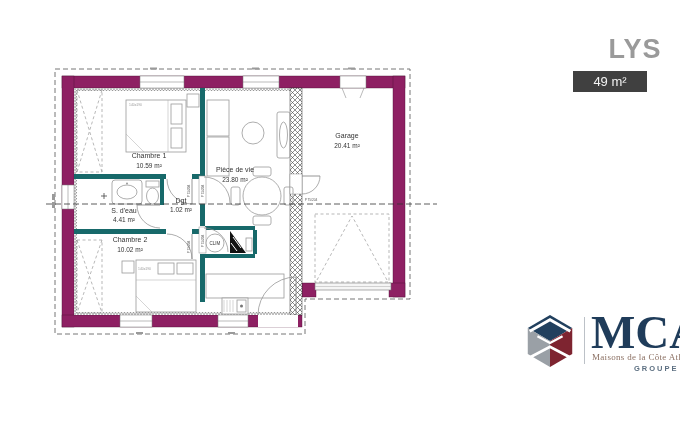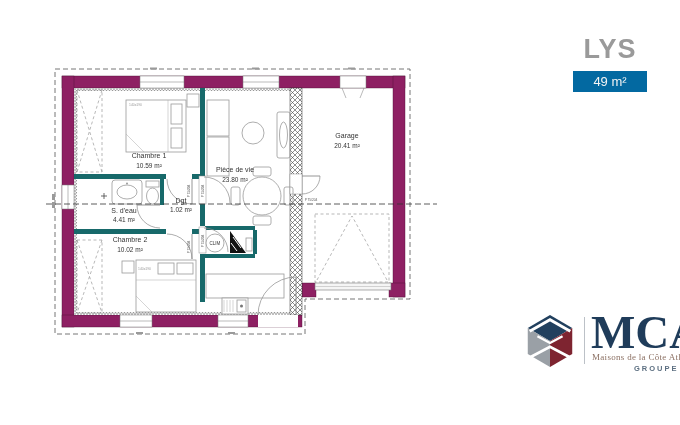--- a/index.html
+++ b/index.html
@@ -1,21 +1,21 @@
 <!DOCTYPE html>
 <html><head>
 <meta charset="utf-8">
 <style>
   html,body{margin:0;padding:0;}
   body{width:680px;height:425px;position:relative;background:#ffffff;overflow:hidden;
        font-family:"Liberation Sans",sans-serif;}
   
-  .plan-title{position:absolute;top:34px;left:573px;width:74px;text-align:center;
+  .plan-title{position:absolute;top:34px;left:598px;width:74px;text-align:center;
               font-size:27px;font-weight:bold;color:#9a9a9a;letter-spacing:1px;}
-  .area-badge{position:absolute;top:71px;left:573px;width:74px;height:21px;background:#0369a1;
+  .area-badge{position:absolute;top:71px;left:573px;width:74px;height:21px;background:#404040;
               color:#f4f4f4;font-size:13px;line-height:21px;text-align:center;}
   
   .brand-divider{position:absolute;left:584px;top:317px;width:1px;height:47px;background:#bcc1c7;}
   .brand-name{position:absolute;left:591px;top:309px;font-family:"Liberation Serif",serif;
               font-weight:bold;font-size:47px;line-height:1;color:#1f3c5a;white-space:nowrap;}
   .brand-tagline{position:absolute;left:592px;top:352px;font-family:"Liberation Serif",serif;
               font-size:9px;color:#8c7164;letter-spacing:0.3px;white-space:nowrap;}
   .brand-group{position:absolute;left:634px;top:364px;font-size:7.5px;font-weight:bold;
               letter-spacing:2px;color:#5d7082;white-space:nowrap;}
   

